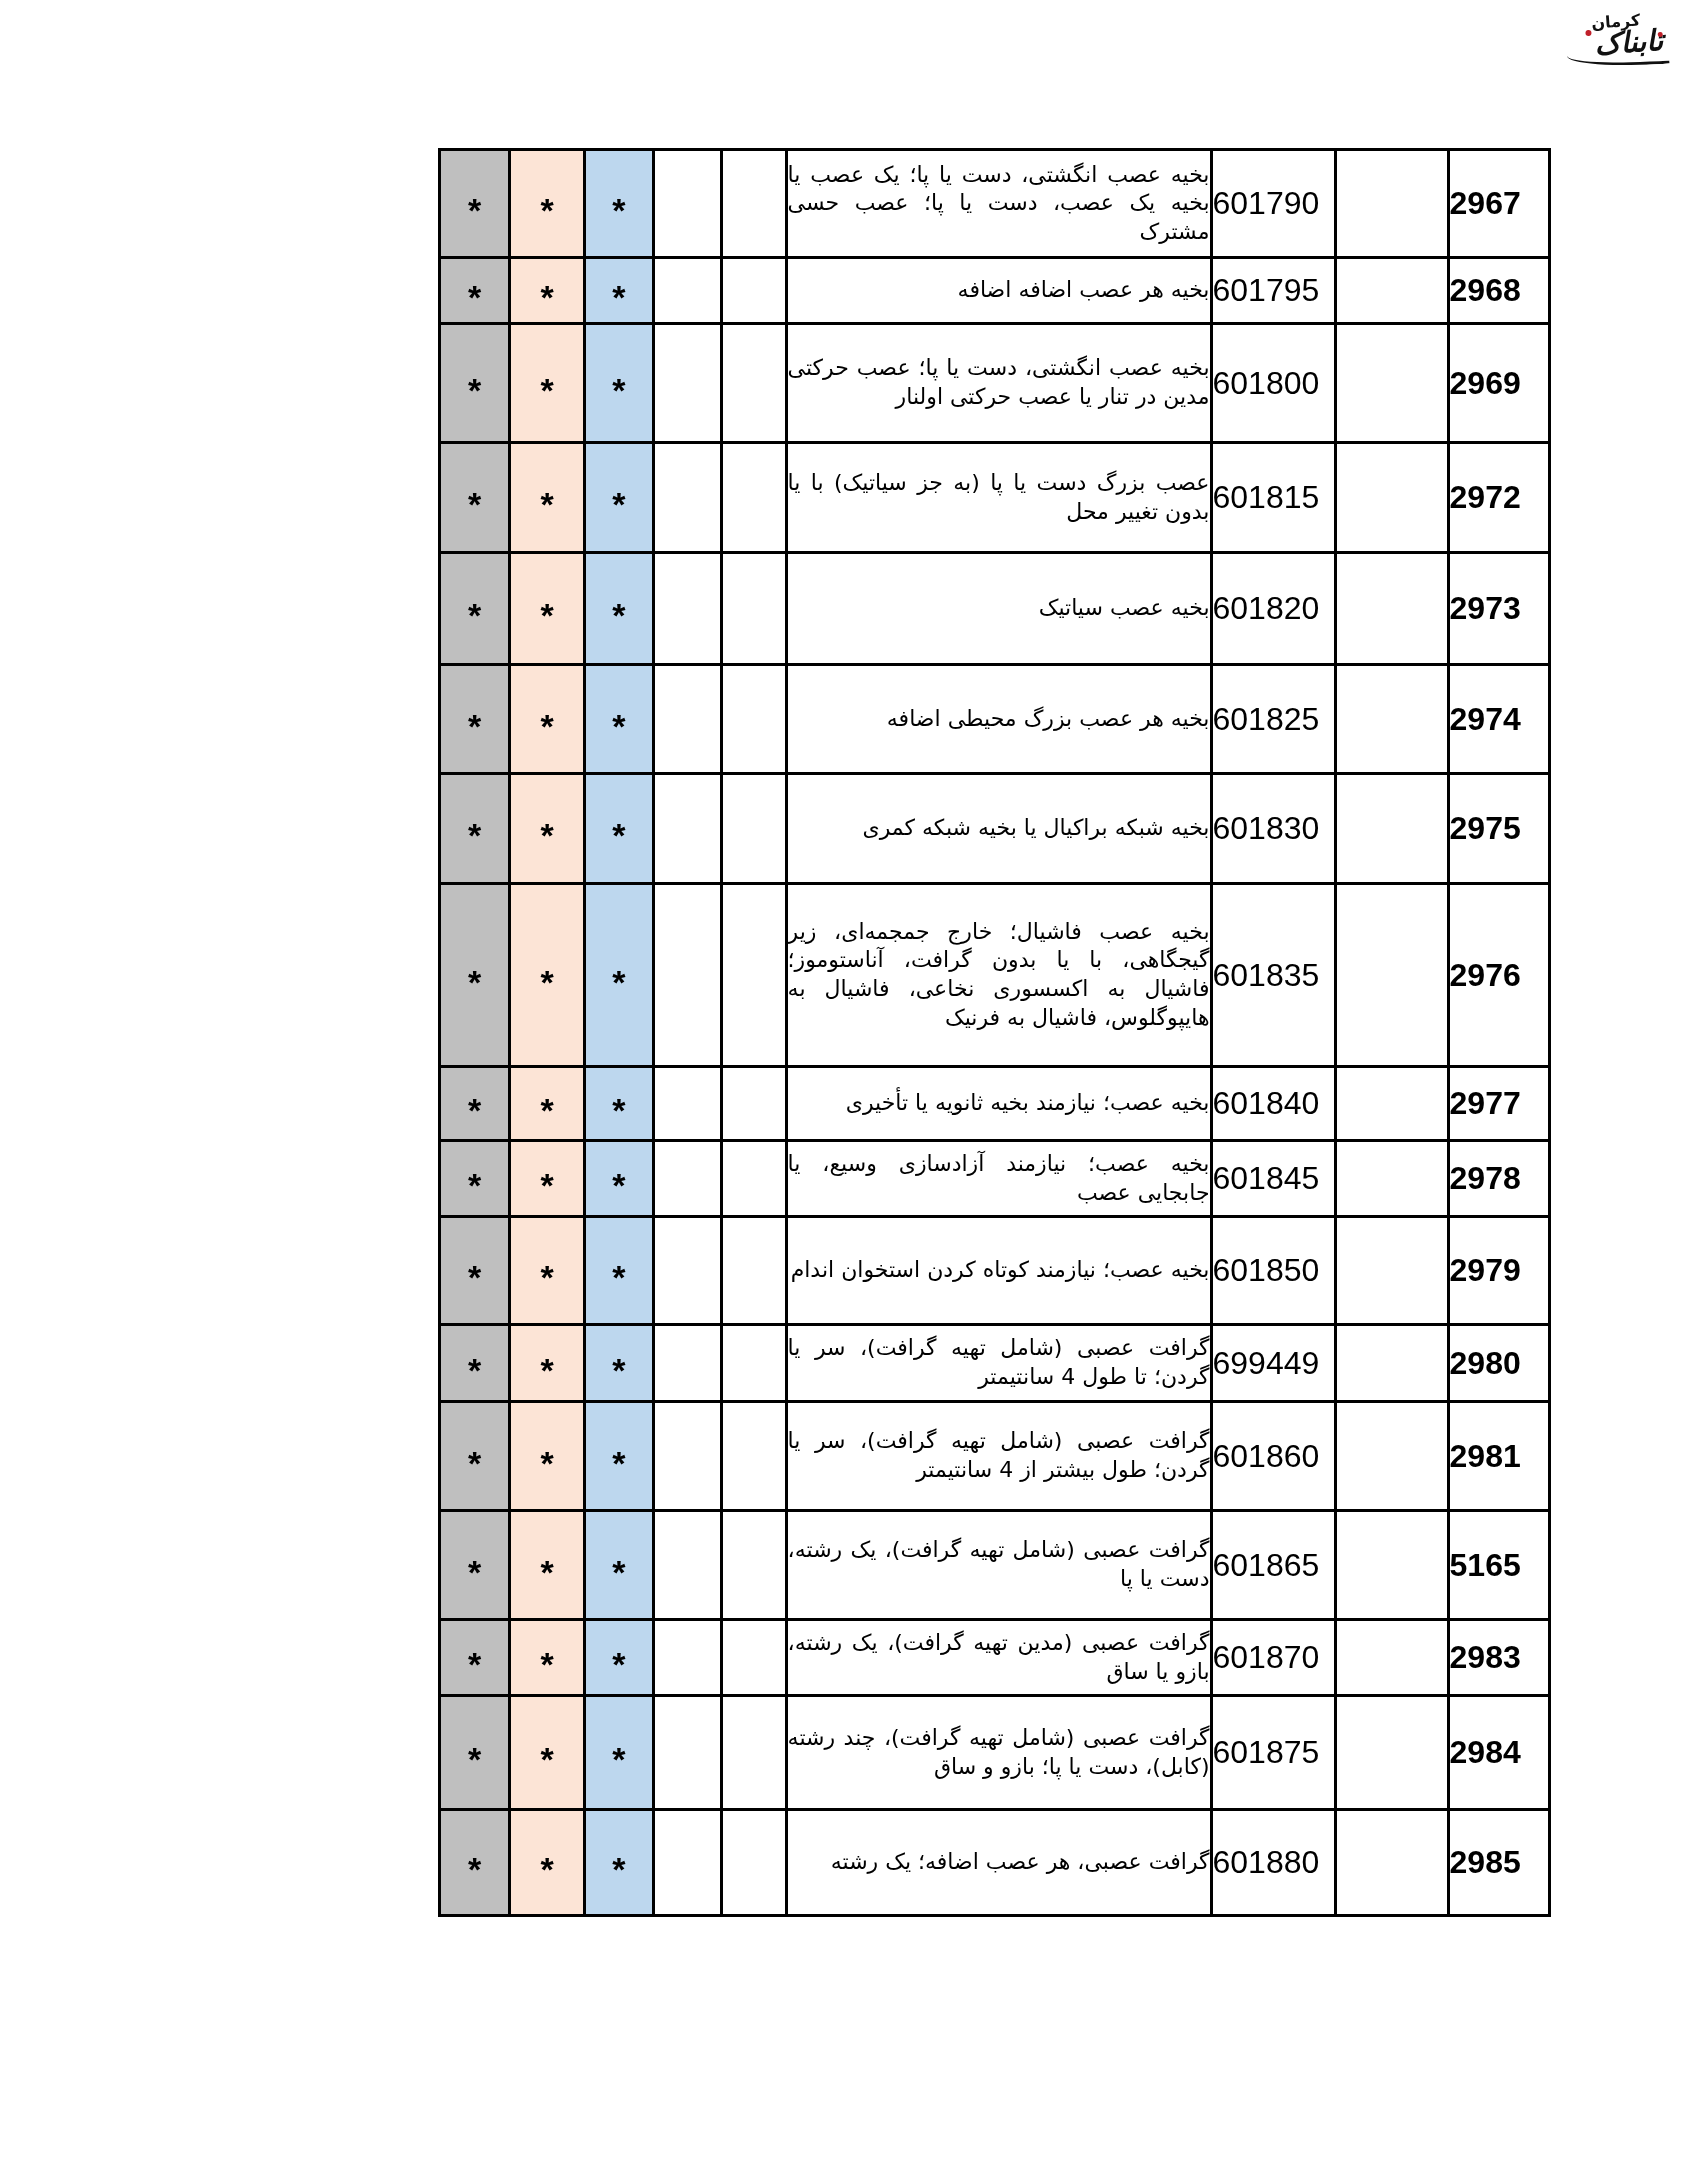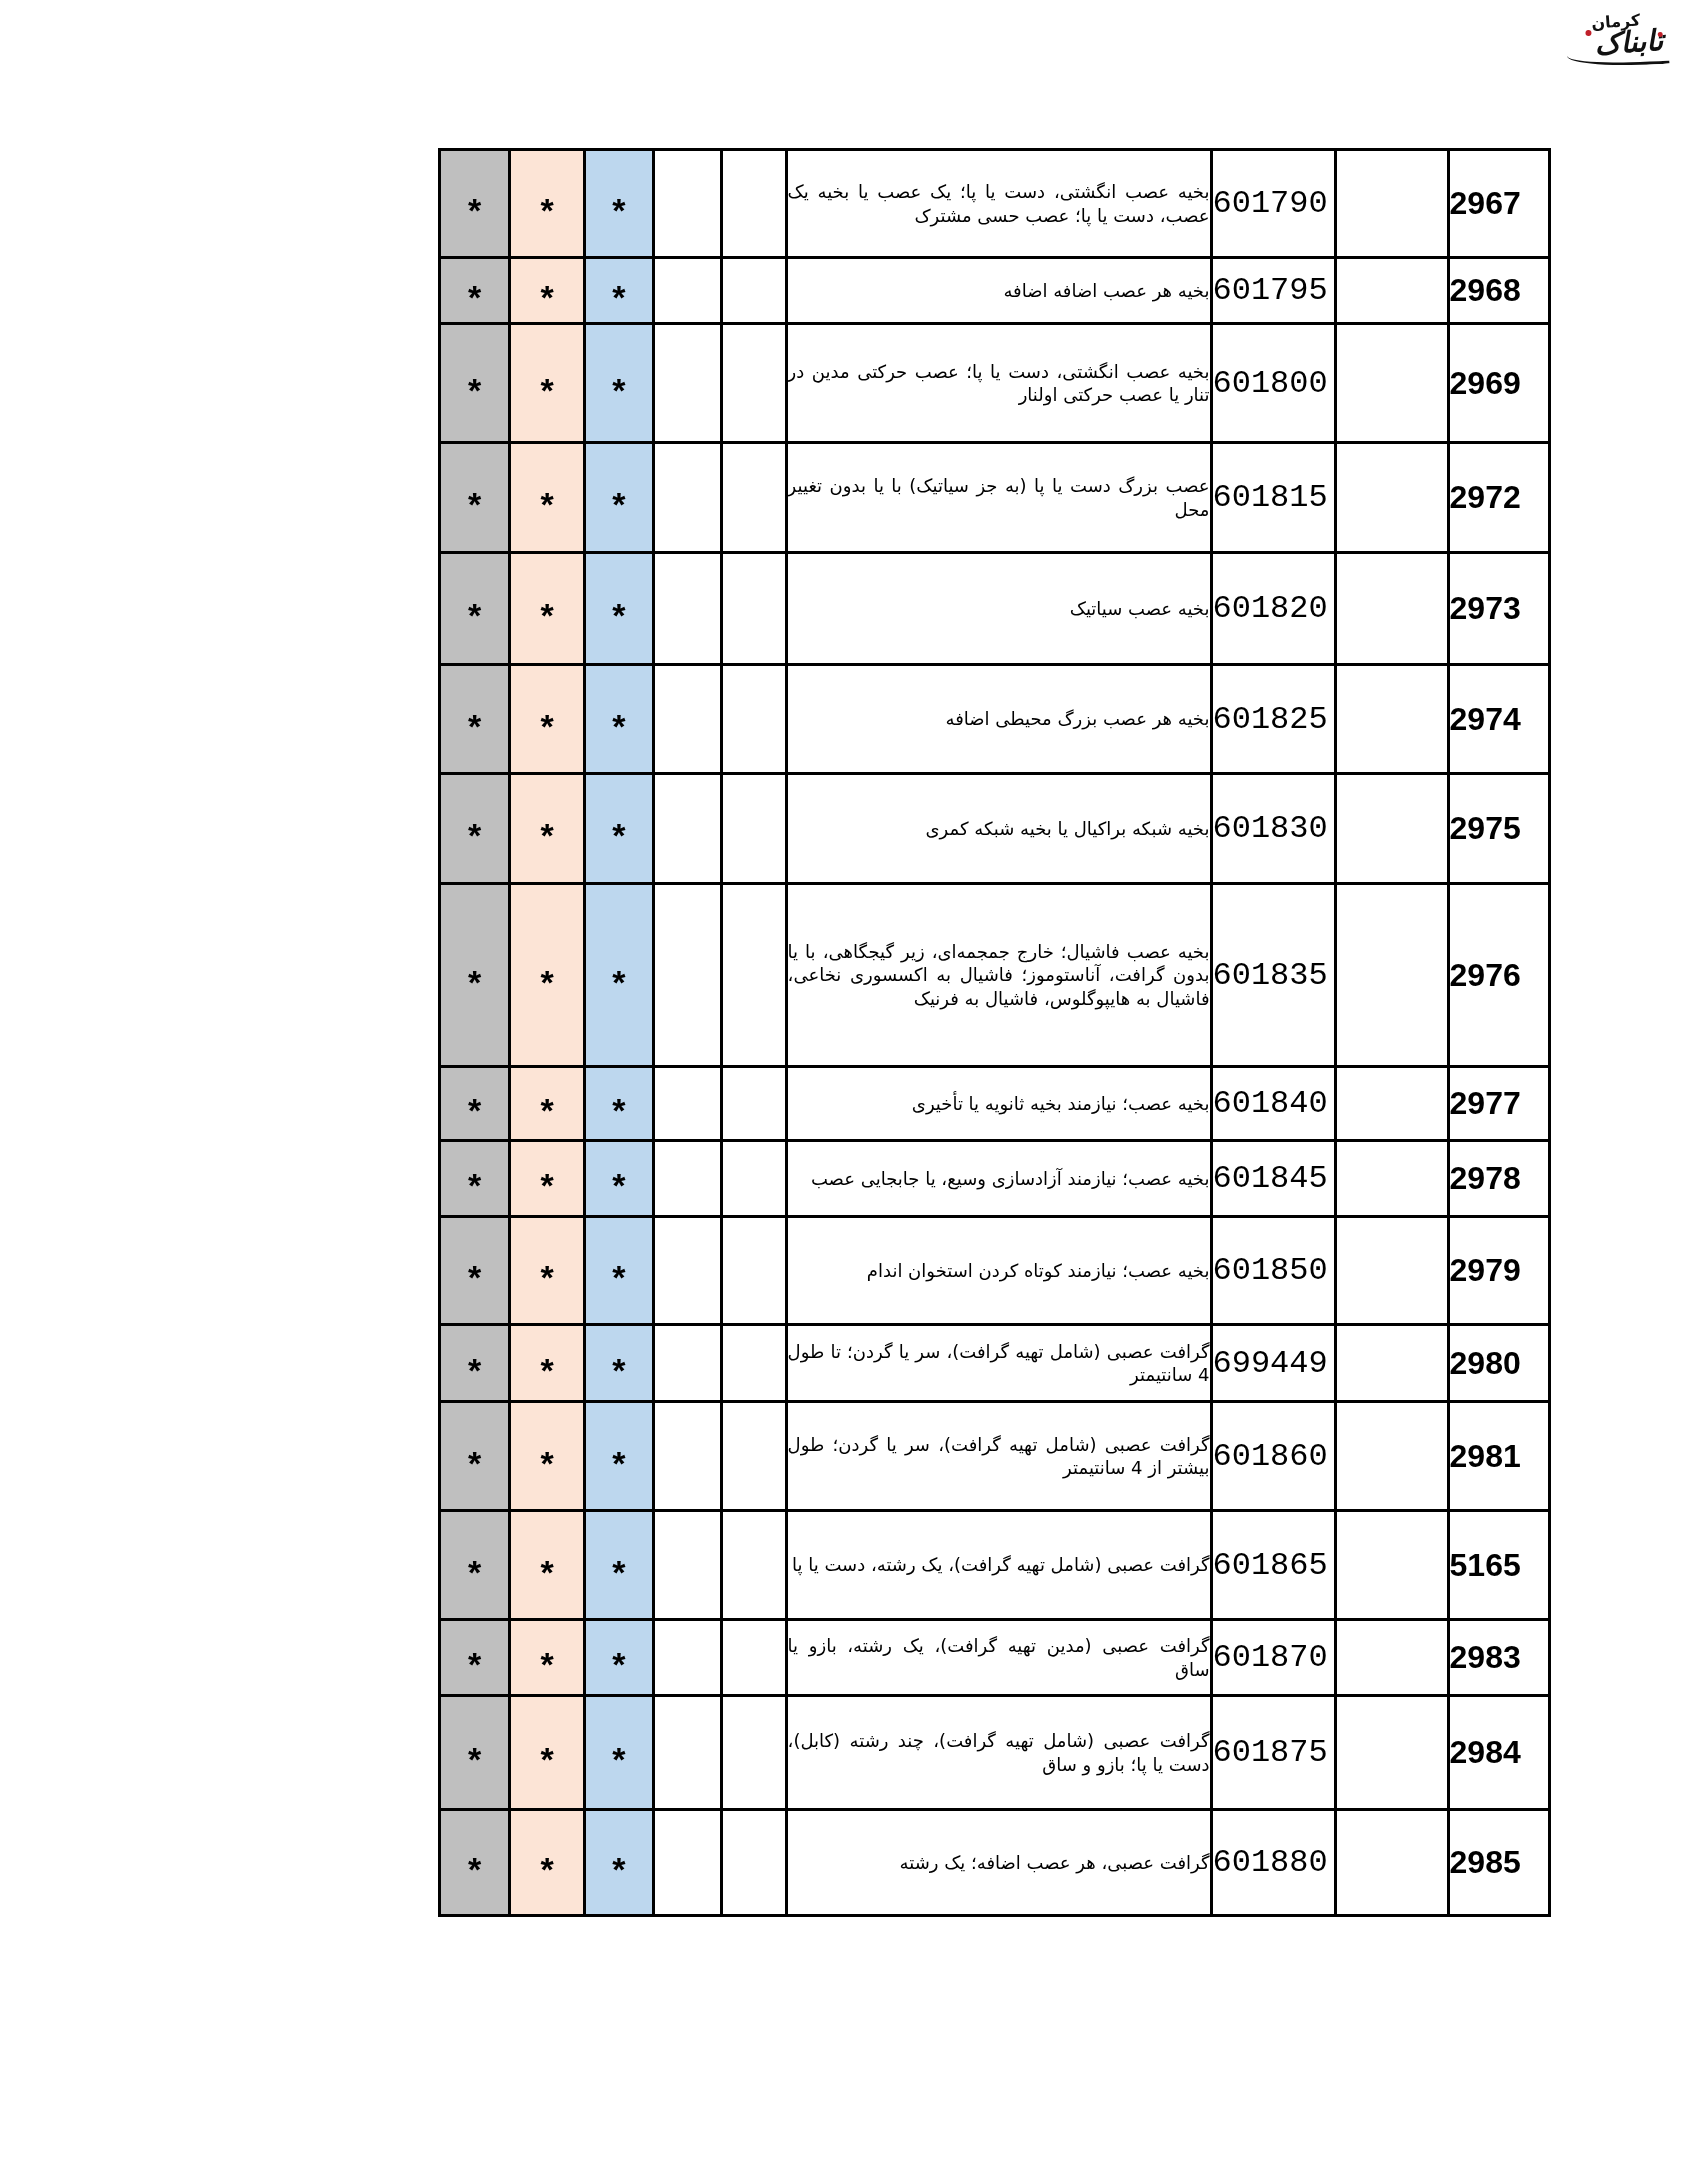--- a/index.html
+++ b/index.html
@@ -46,25 +46,25 @@
   }
   table.codes td{
     border:3.3px solid var(--border-col);
     padding:0;vertical-align:middle;overflow:hidden;color:#000;
   }
   td.cell-num{
     font-family:"Liberation Sans",sans-serif;
     direction:ltr;text-align:left;font-size:32px;font-weight:bold;
   }
   td.cell-code{
-    font-family:Liberation Mono, monospace;
+    font-family:Liberation Sans, sans-serif;
     direction:ltr;text-align:left;font-size:32px;padding-left:10.6px;
   }
   td.cell-desc{
-    font-size:18px;line-height:1.3;
+    font-size:22px;line-height:1.3;
     text-align:justify;text-align-last:right;
     padding:4px 6px;
     margin-left:32px;
   }
   td.cell-star{text-align:center;}
   td.cell-star .star{
     display:inline-block;font-family:"Liberation Sans",sans-serif;
     font-size:34px;font-weight:bold;transform:translateY(7.3px);
   }
   td.star-gray{background:var(--col-gray);}

